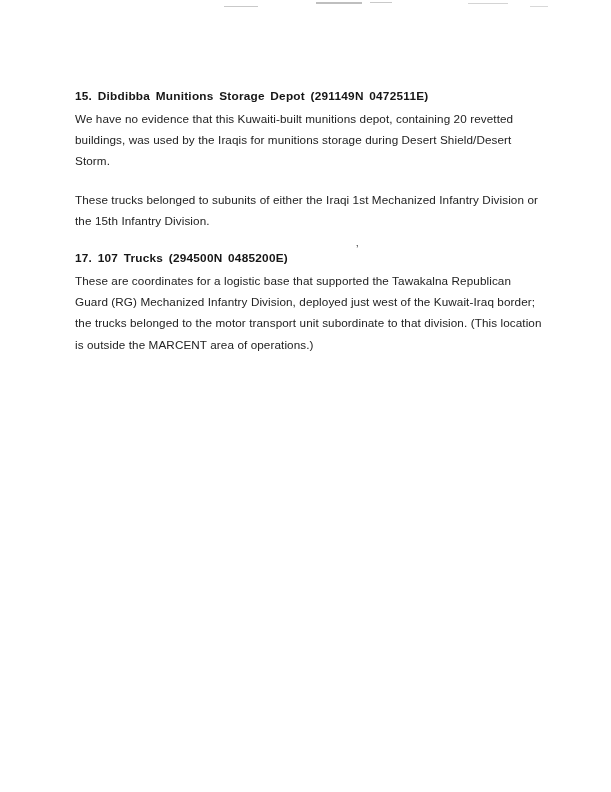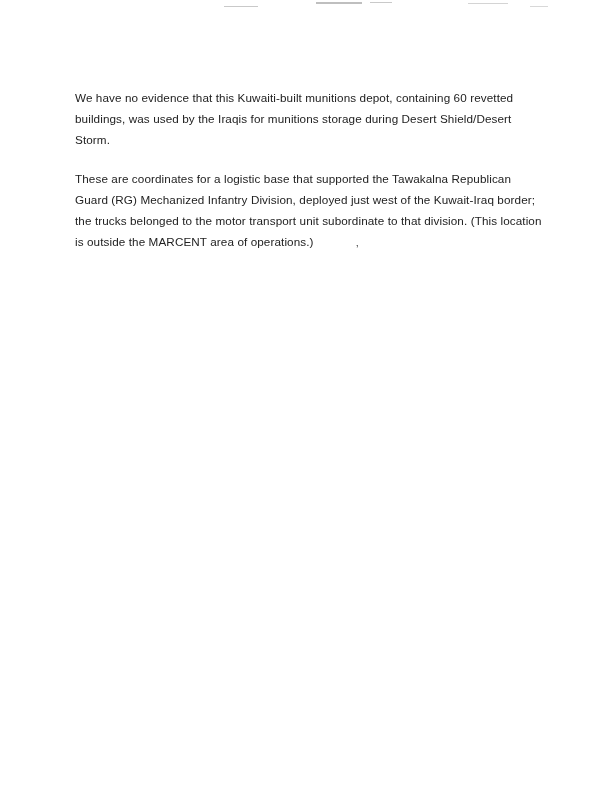--- a/index.html
+++ b/index.html
@@ -71,24 +71,27 @@
   <div class="scan-artifact artifact-2"></div>
   <div class="scan-artifact artifact-3"></div>
   <div class="scan-artifact artifact-4"></div>
   <div class="scan-artifact artifact-5"></div>
 
   <span class="stray-mark">’</span>
 
   <div class="content">
 
     <section class="doc-section">
-      <p class="section-body">We have no evidence that this Kuwaiti-built munitions depot, containing 60 revetted buildings, was used by the Iraqis for munitions storage during Desert Shield/Desert Storm.</p>
+      <h2 class="section-heading">15. Dibdibba Munitions Storage Depot (291149N 0472511E)</h2>
+      <p class="section-body">We have no evidence that this Kuwaiti-built munitions depot, containing 20 revetted buildings, was used by the Iraqis for munitions storage during Desert Shield/Desert Storm.</p>
     </section>
 
     <section class="doc-section">
+      <p class="section-body">These trucks belonged to subunits of either the Iraqi 1st Mechanized Infantry Division or the 15th Infantry Division.</p>
     </section>
 
     <section class="doc-section">
+      <h2 class="section-heading">17. 107 Trucks (294500N 0485200E)</h2>
       <p class="section-body">These are coordinates for a logistic base that supported the Tawakalna Republican Guard (RG) Mechanized Infantry Division, deployed just west of the Kuwait-Iraq border; the trucks belonged to the motor transport unit subordinate to that division. (This location is outside the MARCENT area of operations.)</p>
     </section>
 
   </div>
 </div>
 
 </body></html>

